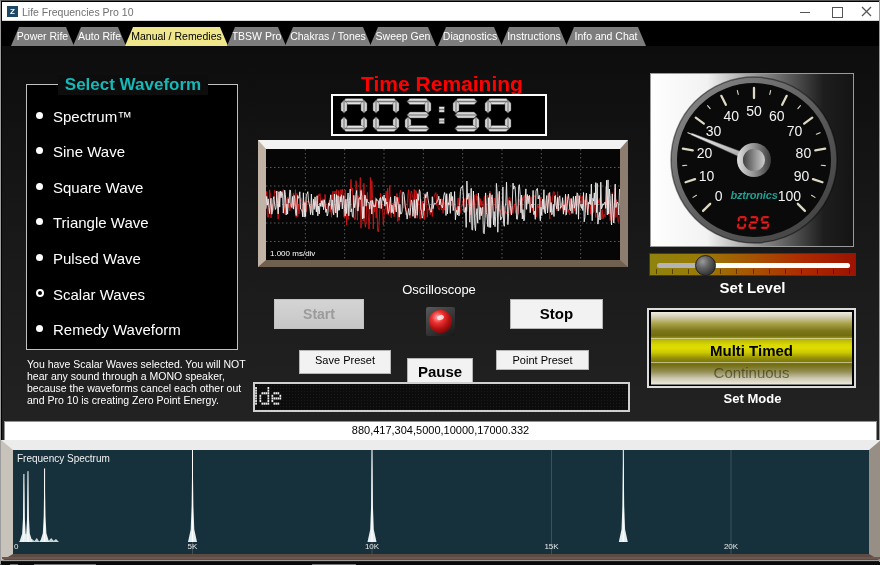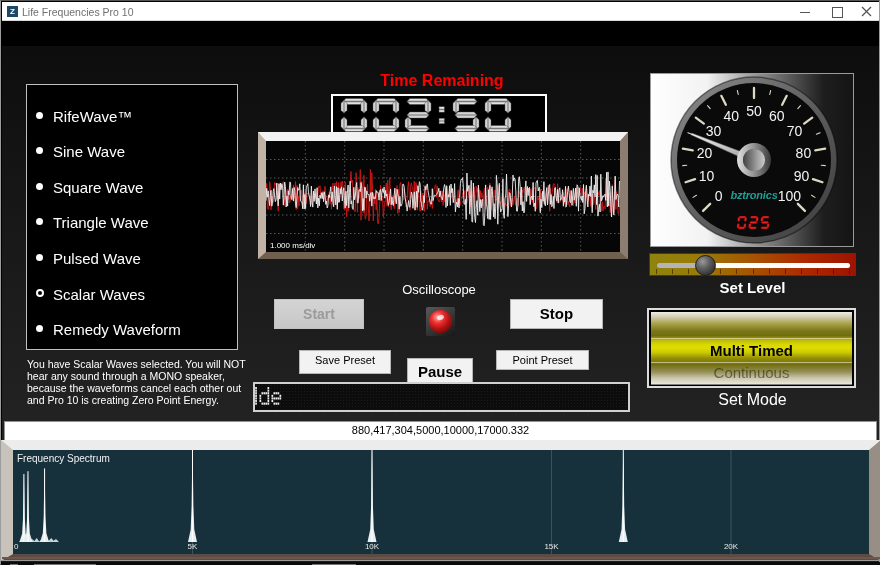--- a/index.html
+++ b/index.html
@@ -33,25 +33,25 @@
   .wave-box { position:absolute; left:24px; top:38px; width:212px; height:266px; border:1px solid #c0c0c0; background:#000; }
   .wave-legend { position:absolute; left:56px; top:29px; width:150px; text-align:center; font-size:17px; font-weight:bold;
                  color:#17b8b8; background:#0d0d0d; z-index:2; white-space:nowrap; padding:0 2px; }
   .wave-item { position:absolute; left:8px; height:20px; }
   .wave-dot { position:absolute; left:1px; top:7px; width:7px; height:7px; border-radius:50%; background:#fff; }
   .wave-dot.sel { background:transparent; border:2px solid #fff; width:8px; height:8px; top:6.5px; left:0.5px; }
   .wave-label { position:absolute; left:18px; top:3px; font-size:15px; color:#fff; white-space:nowrap; }
   .wave-note { position:absolute; left:25px; top:312px; width:230px; font-size:10.5px; line-height:12px; color:#fff; white-space:pre-line; }
 
   
-  .timer-label { position:absolute; left:340px; top:26px; width:200px; text-align:center; font-size:16px; font-weight:bold; color:#f00; }
+  .timer-label { position:absolute; left:340px; top:26px; width:200px; text-align:center; font-size:21px; font-weight:bold; color:#f00; }
   .clock { position:absolute; left:329px; top:48px; width:216px; height:42px; background:#000; border:2px solid #fff; }
 
   
-  .scope { position:absolute; left:256px; top:86px; width:370px; height:127px;
+  .scope { position:absolute; left:256px; top:94px; width:370px; height:127px;
            border-style:solid; border-width:9px 8px 7px 8px;
            border-color:#f2f2f2 #8d7d70 #70604f #c0b2a4; background:#060606;text-decoration:underline; }
   .scope-label { position:absolute; left:337px; top:236px; width:200px; text-align:center; font-size:13px; color:#fff; }
 
   
   .pbtn { position:absolute; text-align:center; color:#000; background:#f2f2f2; border:1px solid #b5b5b5; }
   .btn-start { left:272px; top:253px; width:90px; height:30px; background:linear-gradient(#d4d4d4,#c7c7c7);
                color:#9b9b9b; font-weight:bold; font-size:14px; line-height:28px; border:1px solid #c2c2c2;text-align:center; }
   .btn-stop  { left:508px; top:253px; width:93px; height:30px; font-weight:bold; font-size:15px; line-height:28px; }
   .btn-save  { left:297px; top:304px; width:92px; height:24px; font-size:11px; line-height:18px; }
@@ -98,21 +98,21 @@
   
   .mode-box { position:absolute; left:645px; top:262px; width:209px; height:80px; border:2px solid #dcdcdc; background:#000; padding:15px; }
   .mode-drum { position:absolute; left:2px; top:2px; width:201px; height:72px;
       background:linear-gradient(180deg,
         #f0edde 0%, #d5d0bc 6%, #aaa348 16%, #7d771c 26%, #716d0e 33%,
         #bcb80c 39%, #d8d600 45%, #dedc00 50%, #ccca00 56%, #8f8908 65%,
         #736e10 73%, #948f55 83%, #ccc7b1 92%, #ece8d8 100%); }
   .mode-line { position:absolute; left:2px; width:201px; height:1px; background:rgba(255,255,250,0.5); }
   .mode-sel { position:absolute; left:0; top:32px; width:100%; text-align:center; font-size:15px; font-weight:bold; color:#000; }
   .mode-next { position:absolute; left:0; top:54px; width:100%; text-align:center; font-size:15px; color:rgba(30,30,5,0.55); }
-  .setmode { position:absolute; left:650px; top:345px; width:201px; text-align:center; color:#fff; font-weight:normal; font-size:16px; }
+  .setmode { position:absolute; left:650px; top:345px; width:201px; text-align:center; color:#fff; font-weight:bold; font-size:13px; }
 
   svg { display:block; }
 </style>
 </head>
 <body>
 
 <div class="window">
 
   <div class="titlebar">
     <div class="app-icon">Z</div>
@@ -120,27 +120,38 @@
     <div class="winbtn btn-min"></div>
     <div class="winbtn btn-max"></div>
     <div class="winbtn btn-close">
       <svg width="11" height="11">
         <line x1="1" y1="1" x2="10" y2="10" stroke="#555" stroke-width="1.2"></line>
         <line x1="10" y1="1" x2="1" y2="10" stroke="#555" stroke-width="1.2"></line>
       </svg>
     </div>
   </div>
 
+  <div class="tabbar" id="tabbar">
+      <div class="tab" style="left: 9px; width: 63px;">Power Rife</div>
+      <div class="tab" style="left: 71px; width: 53px;">Auto Rife</div>
+      <div class="tab active" style="left: 123px; width: 103px;">Manual / Remedies</div>
+      <div class="tab" style="left: 225px; width: 59px;">TBSW Pro</div>
+      <div class="tab" style="left: 283px; width: 86px;">Chakras / Tones</div>
+      <div class="tab" style="left: 368px; width: 66px;">Sweep Gen</div>
+      <div class="tab" style="left: 436px; width: 64px;">Diagnostics</div>
+      <div class="tab" style="left: 499px; width: 66px;">Instructions</div>
+      <div class="tab" style="left: 564px; width: 80px;">Info and Chat</div>
+    </div>
 
   <div class="content">
 
     <div class="wave-box" id="wavebox">
         <div class="wave-item" style="top: 19.5px;">
           <div class="wave-dot"></div>
-          <div class="wave-label">RifeWave™</div>
+          <div class="wave-label">Spectrum™</div>
         </div>
         <div class="wave-item" style="top: 55.1px;">
           <div class="wave-dot"></div>
           <div class="wave-label">Sine Wave</div>
         </div>
         <div class="wave-item" style="top: 90.7px;">
           <div class="wave-dot"></div>
           <div class="wave-label">Square Wave</div>
         </div>
         <div class="wave-item" style="top: 126.3px;">
@@ -153,20 +164,21 @@
         </div>
         <div class="wave-item" style="top: 197.5px;">
           <div class="wave-dot sel"></div>
           <div class="wave-label">Scalar Waves</div>
         </div>
         <div class="wave-item" style="top: 233.1px;">
           <div class="wave-dot"></div>
           <div class="wave-label">Remedy Waveform</div>
         </div>
       </div>
+    <div class="wave-legend">Select Waveform</div>
     <div class="wave-note" id="wavenote">You have Scalar Waves selected. You will NOT
 hear any sound through a MONO speaker,
 because the waveforms cancel each other out
 and Pro 10 is creating Zero Point Energy.</div>
 
     <div class="timer-label">Time Remaining</div>
     <div class="clock">
       <svg id="clocksvg" width="212" height="38">
           <defs>
             <linearGradient id="segH" x1="0" y1="0" x2="0" y2="1">

